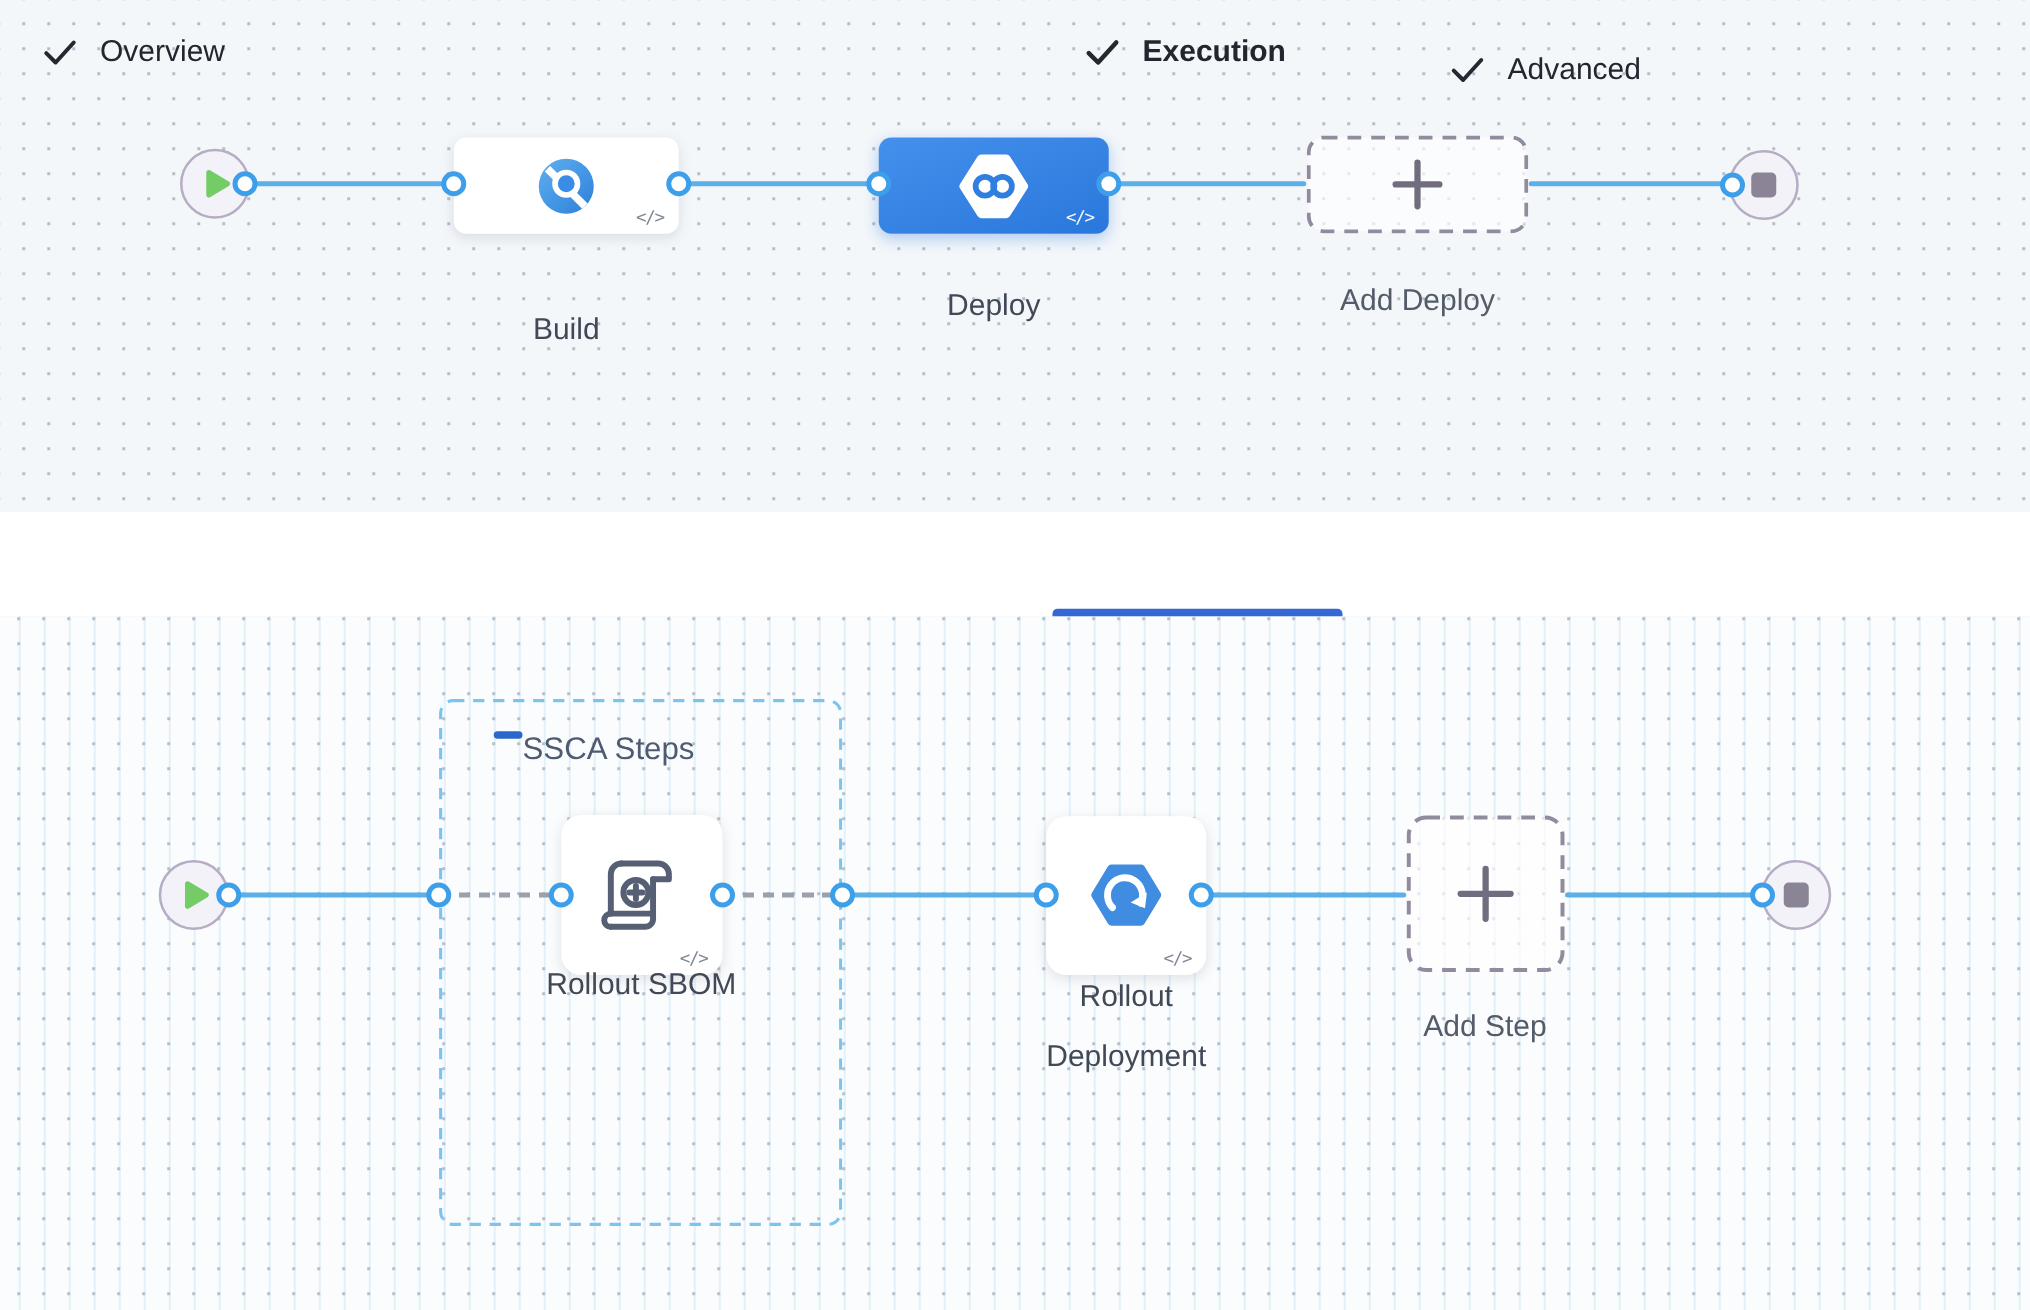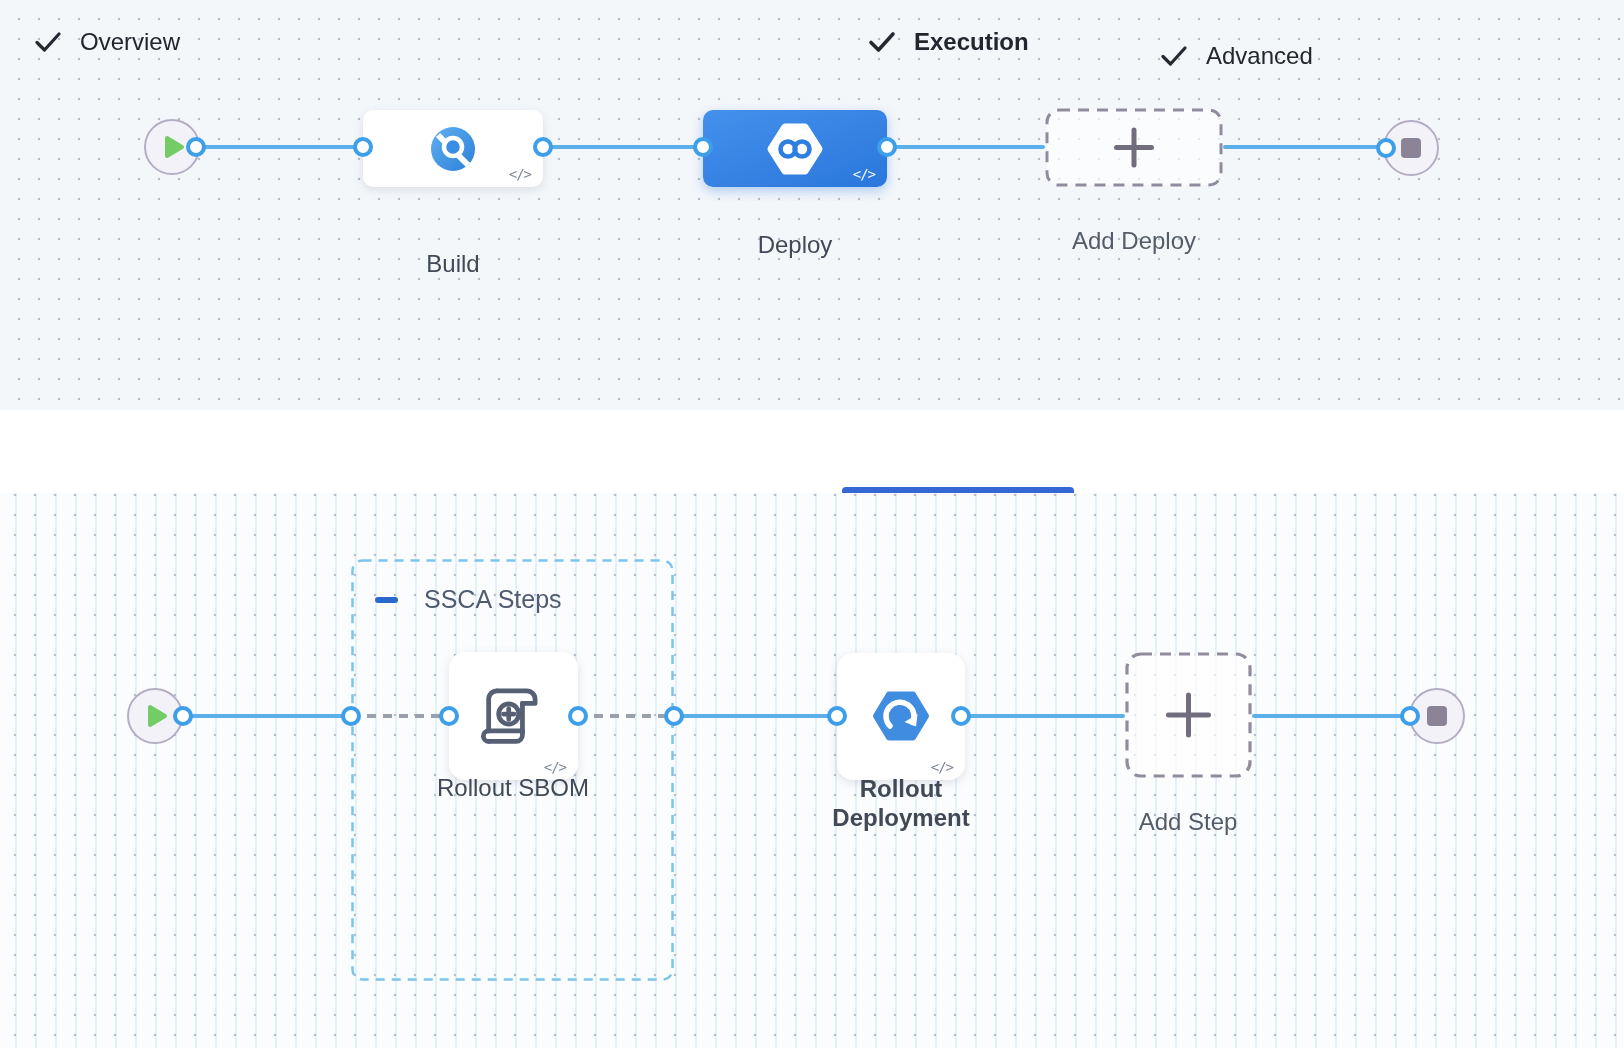--- a/index.html
+++ b/index.html
@@ -38,21 +38,21 @@
   .node-label.dim{color:#545c69;}
   .stop-sq{width:20px;height:20px;border-radius:4px;background:#8a8496;}
 
   
   .tab{position:absolute;top:0;height:83px;display:flex;align-items:center;gap:18px;
        font-size:24px;color:#22272f;cursor:pointer;z-index:2;}
   .tab.active{font-weight:700;}
   .tab-underline{position:absolute;top:487px;height:6px;border-radius:4px 4px 0 0;background:#3568d4;z-index:3;}
 
   
-  .group-header{position:absolute;display:flex;align-items:center;gap:26px;z-index:4;}
+  .group-header{position:absolute;display:flex;z-index:4;padding-left:20px;}
   .minus-bar{width:23px;height:6px;border-radius:3px;background:#2b68cb;}
   .group-title{font-size:25px;color:#4e5b70;}
 </style>
 </head>
 <body>
 
 <div id="app">
 
   <div class="abs canvas-top"></div>
 
@@ -213,16 +213,16 @@
   <div class="port" style="left:172.5px;top:705.5px;"></div>
   <div class="port" style="left:340.5px;top:705.5px;"></div>
   <div class="port" style="left:438.5px;top:705.5px;"></div>
   <div class="port" style="left:567.5px;top:705.5px;"></div>
   <div class="port" style="left:663.5px;top:705.5px;"></div>
   <div class="port" style="left:826.5px;top:705.5px;"></div>
   <div class="port" style="left:950.5px;top:705.5px;"></div>
   <div class="port" style="left:1399.5px;top:705.5px;"></div>
 
   <div class="node-label" style="left:403px;top:774px;width:220px;">Rollout SBOM</div>
-  <div class="node-label" style="left:811px;top:774px;width:180px;line-height:29px;font-weight:bold;">Rollout Deployment</div>
+  <div class="node-label" style="left:811px;top:774px;width:180px;line-height:48px;">Rollout Deployment</div>
   <div class="node-label dim" style="left:1088px;top:808px;width:200px;">Add Step</div>
 
 </div>
 
 </body></html>

